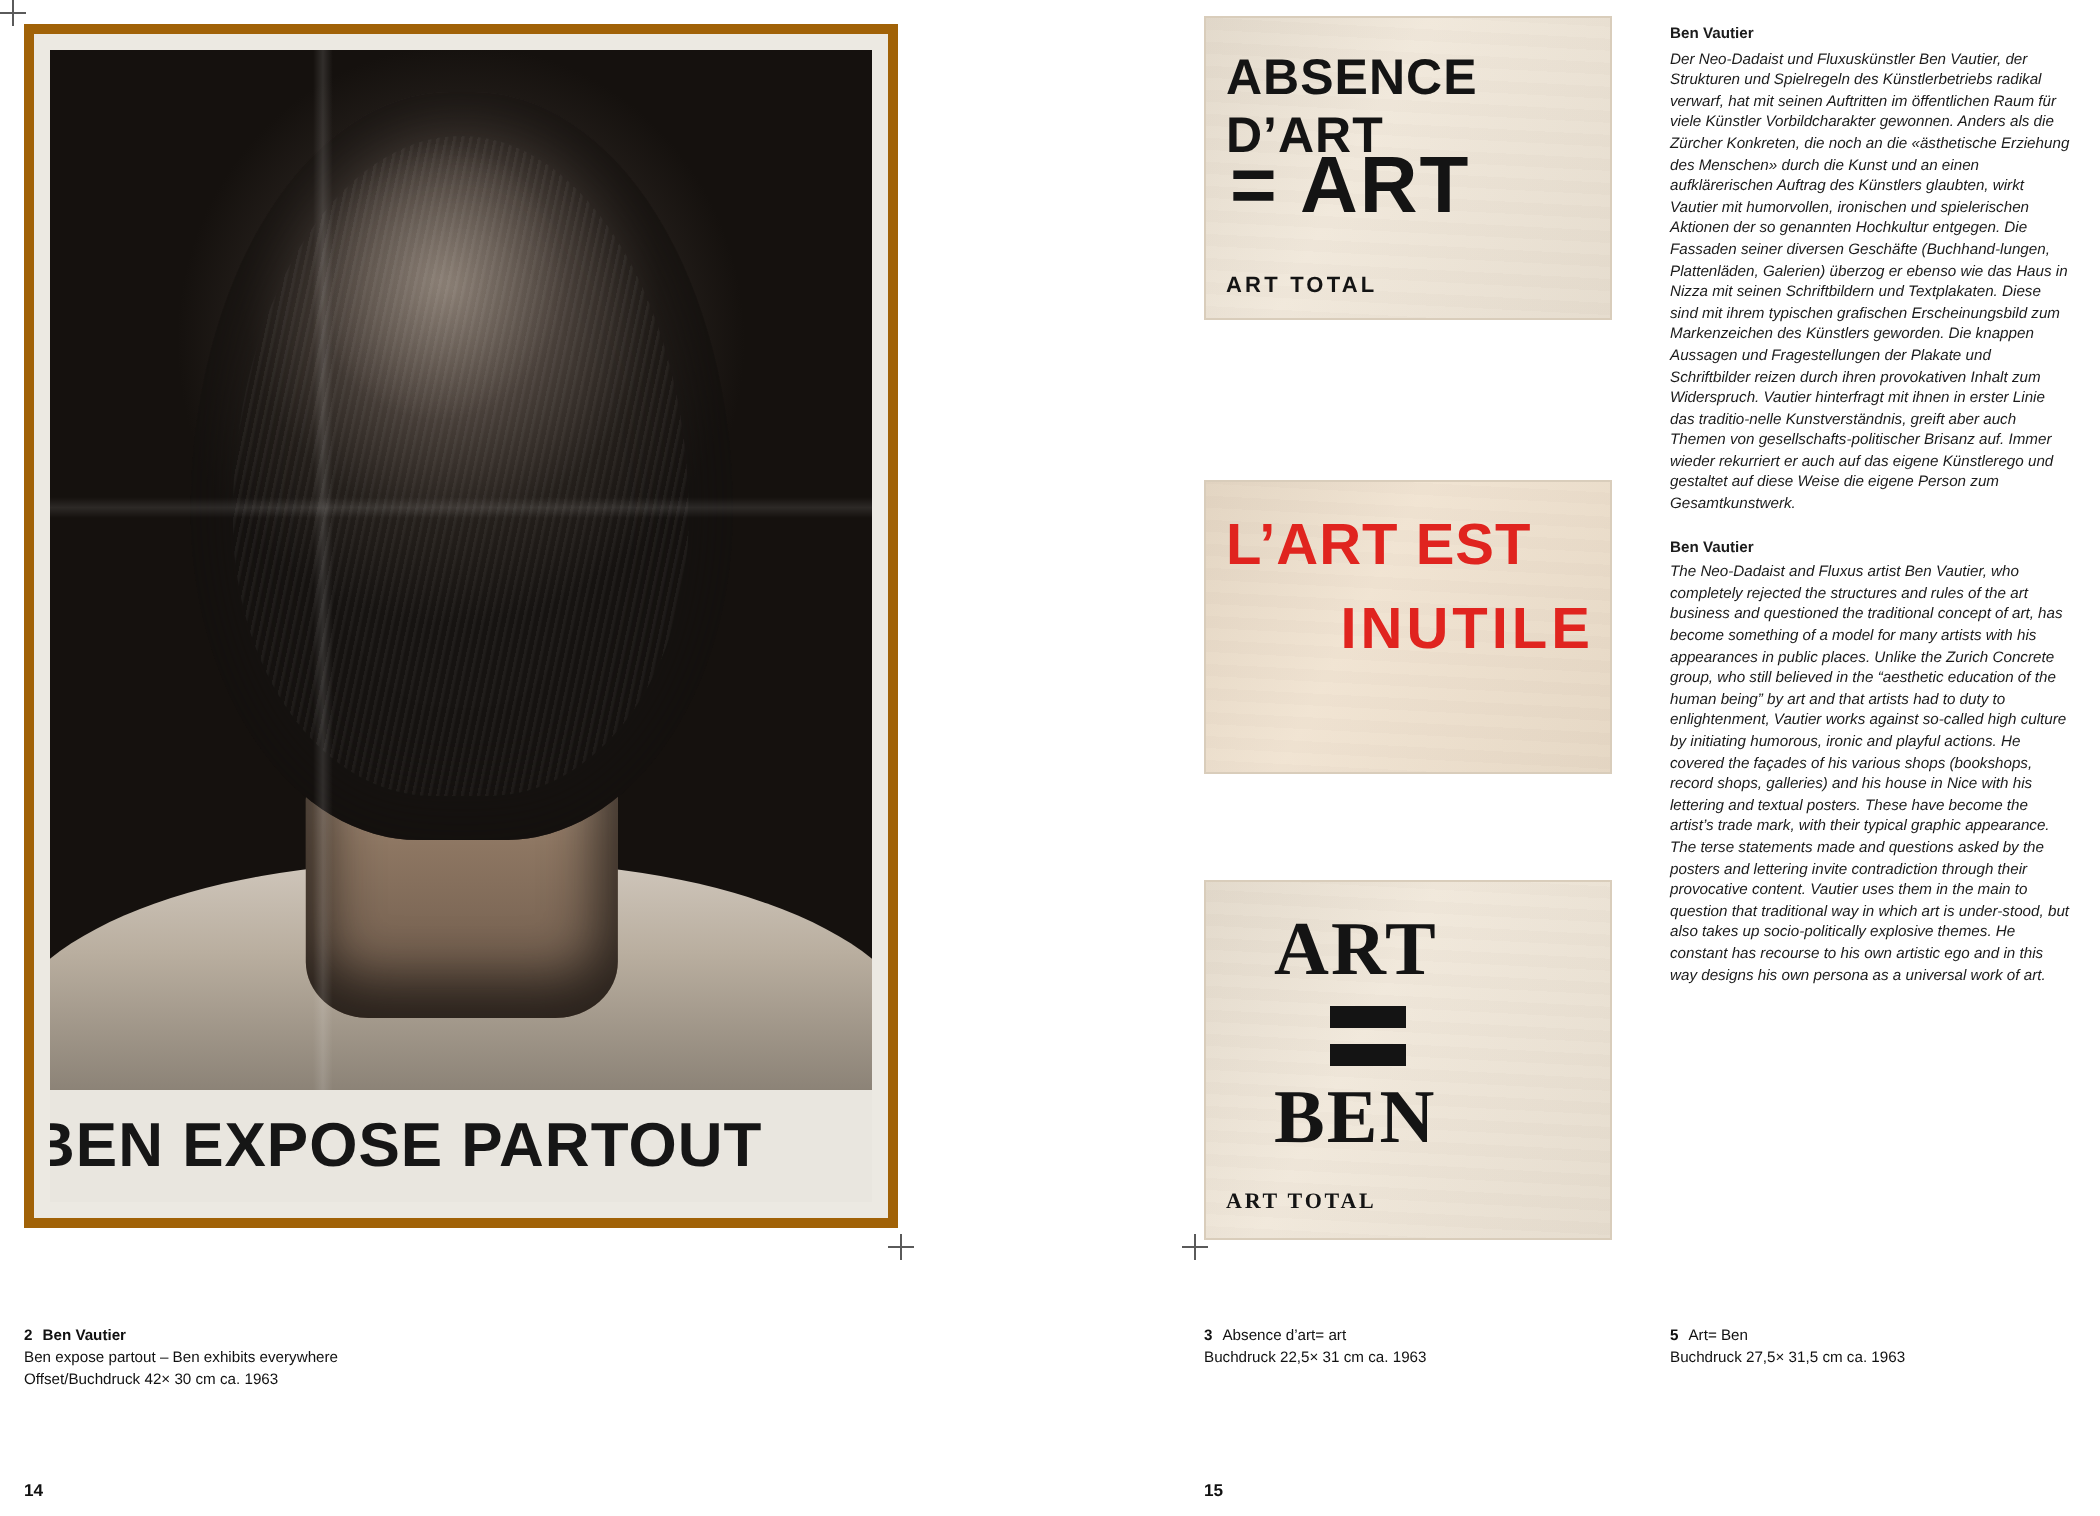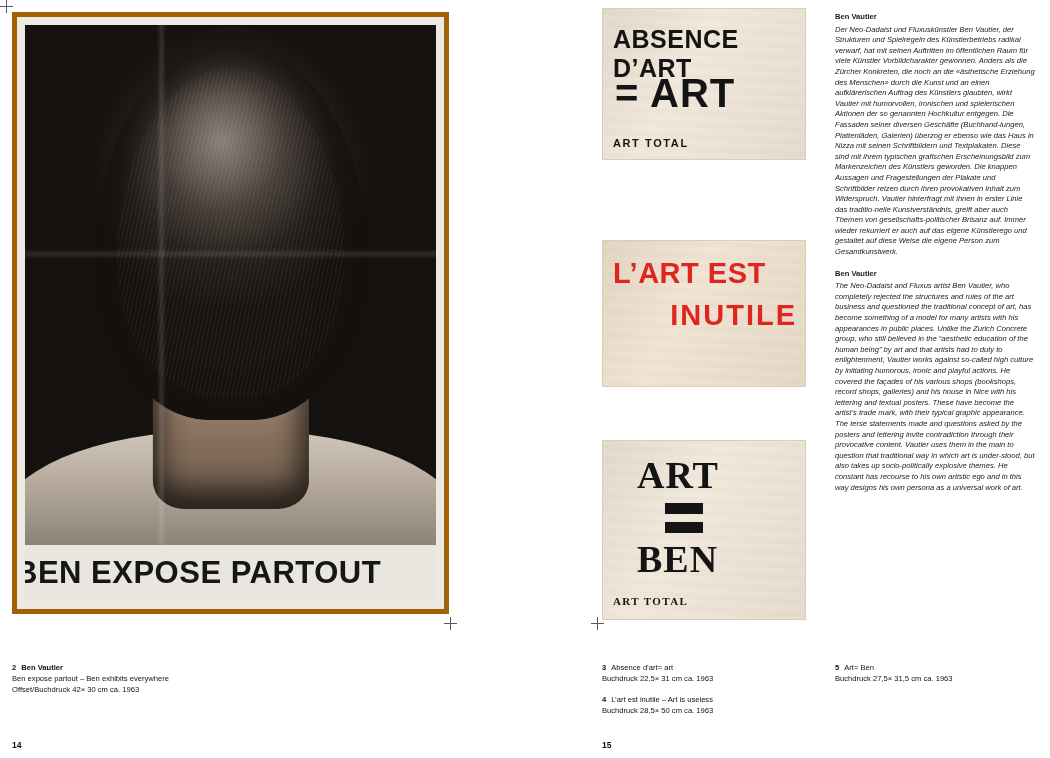--- a/index.html
+++ b/index.html
@@ -375,26 +375,20 @@
     <p>The Neo-Dadaist and Fluxus artist Ben Vautier, who completely rejected the structures and rules of the art business and questioned the traditional concept of art, has become something of a model for many artists with his appearances in public places. Unlike the Zurich Concrete group, who still believed in the “aesthetic education of the human being” by art and that artists had to duty to enlightenment, Vautier works against so-called high culture by initiating humorous, ironic and playful actions. He covered the façades of his various shops (bookshops, record shops, galleries) and his house in Nice with his lettering and textual posters. These have become the artist’s trade mark, with their typical graphic appearance. The terse statements made and questions asked by the posters and lettering invite contradiction through their provocative content. Vautier uses them in the main to question that traditional way in which art is under-stood, but also takes up socio-politically explosive themes. He constant has recourse to his own artistic ego and in this way designs his own persona as a universal work of art.</p>
   </div>
 
   <div class="caption cap-3">
     <div>
       <span class="num">3</span><span>Absence d’art= art</span>
     </div>
     <div>Buchdruck 22,5× 31 cm ca. 1963</div>
   </div>
 
-  <div class="caption cap-4">
-    <div>
-      <span class="num">4</span><span>L’art est inutile – Art is useless</span>
-    </div>
-    <div>Buchdruck 28,5× 50 cm ca. 1963</div>
-  </div>
 
   <div class="caption cap-5">
     <div>
       <span class="num">5</span><span>Art= Ben</span>
     </div>
     <div>Buchdruck 27,5× 31,5 cm ca. 1963</div>
   </div>
 
   <div class="folio folio-right">15</div>
 </div>

